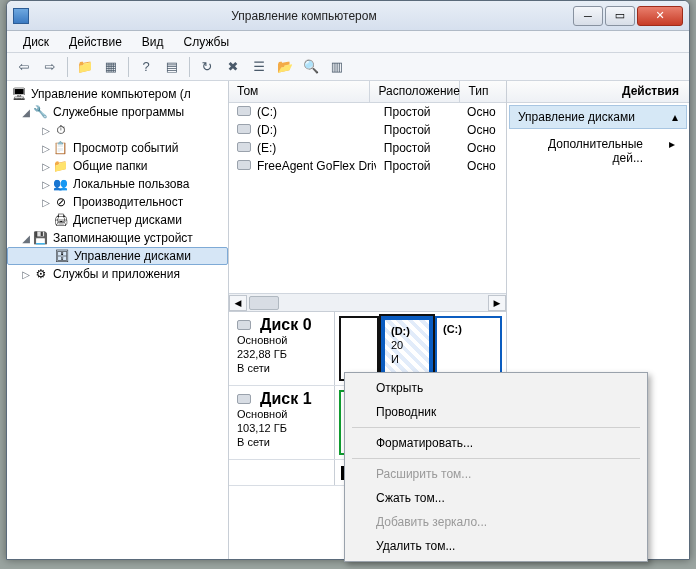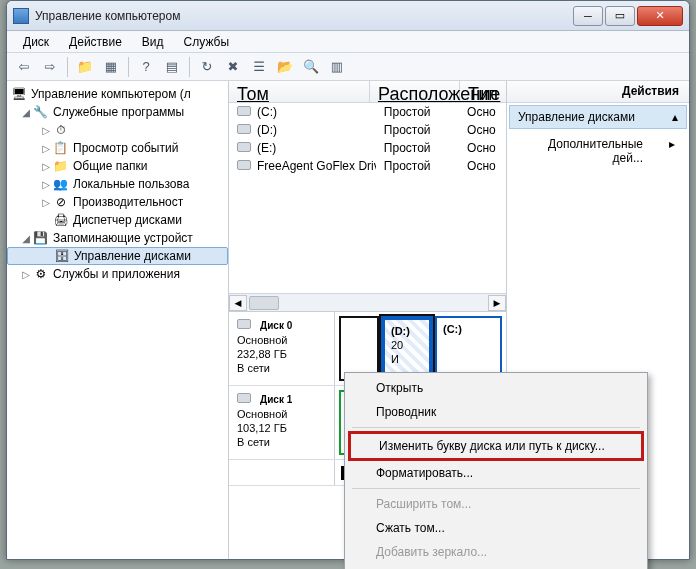--- a/index.html
+++ b/index.html
@@ -27,21 +27,21 @@
     display: flex; align-items: center;
     border-bottom: 1px solid #b0bac6;
     padding: 0 6px;
     border-radius: 6px 6px 0 0;
   }
   .title-icon {
     width: 16px; height: 16px; margin-right: 6px;
     background: linear-gradient(#6ea8e0,#3b7ac2);
     border: 1px solid #2c5c95;
   }
-  .title-text { flex: 1; color: #222; }
+  .title-text { flex: 1; color: #222; text-align: center; }
   .winbtns { display: flex; gap: 2px; }
   .winbtn {
     width: 30px; height: 20px;
     border: 1px solid #8892a0;
     background: linear-gradient(#f4f6fa,#d8dee8);
     border-radius: 3px;
     display:flex; align-items:center; justify-content:center;
     font-size: 11px;
   }
   .winbtn.close { background: linear-gradient(#e97f6d,#c73b26); color:#fff; border-color:#9e2b1a; width:46px;}
@@ -91,22 +91,21 @@
   }
   .vol-header {
     height: 22px;
     display:flex;
     border-bottom: 1px solid #d0d6de;
     background: linear-gradient(#fcfcfc,#eef1f5);
   }
   .vh-col {
     border-right: 1px solid #d0d6de;
     padding: 3px 8px;
-    font-size: 18px;
-    text-decoration: underline;
+    font-size: 12px;
   }
   .vol-list { flex: 0 0 190px; overflow:hidden;}
   .vol-row { display:flex; height:18px; align-items:center;}
   .vc { padding: 0 8px; white-space:nowrap; overflow:hidden;}
   .vc1{width:160px;} .vc2{width:90px;} .vc3{width:50px;}
   .drv-icon { width:14px; height:10px; background:#d8dde4; border:1px solid #9aa2ac; display:inline-block; margin-right:6px; border-radius:2px;}
   .hscroll {
     height: 18px; background:#eef1f5; border-top:1px solid #d0d6de;
     display:flex; align-items:center;
   }
@@ -115,21 +114,21 @@
   .disk-pane {
     flex:1; overflow:hidden; border-top:1px solid #c8ced6;
     position:relative;
   }
   .disk-row { display:flex; border-bottom:1px solid #d8dde4; height:74px;}
   .disk-row.small{height:26px;}
   .disk-info {
     width:106px; padding:6px 8px; font-size:11px; line-height:14px;
     border-right:1px solid #c8ced6;
   }
-  .disk-info b{font-size:10px;}
+  .disk-info b{font-size:16px;}
   .disk-parts { flex:1; display:flex; padding:4px; gap:2px;}
   .part {
     border:2px solid #0a5cc0;
     padding:4px 6px; font-size:11px; line-height:14px;
     background:#fff; min-width:40px;
   }
   .part.sel{
     border:4px solid #0a5cc0;
     outline: 2px solid #111;
     background: repeating-linear-gradient(45deg,#e2ecfa,#e2ecfa 4px,#fff 4px,#fff 8px);
@@ -360,20 +359,19 @@
         <span>▸</span>
       </div>
     </div>
   </div>
 </div>
 
 <div class="context">
   <div class="ctx-item">Открыть</div>
   <div class="ctx-item">Проводник</div>
   <div class="ctx-sep"></div>
-  <div class="ctx-item hl">Изменить букву диска или путь к диску...</div>
   <div class="ctx-item">Форматировать...</div>
   <div class="ctx-sep"></div>
   <div class="ctx-item dis">Расширить том...</div>
   <div class="ctx-item">Сжать том...</div>
   <div class="ctx-item dis">Добавить зеркало...</div>
   <div class="ctx-item">Удалить том...</div>
 </div>
 
 </body></html>

